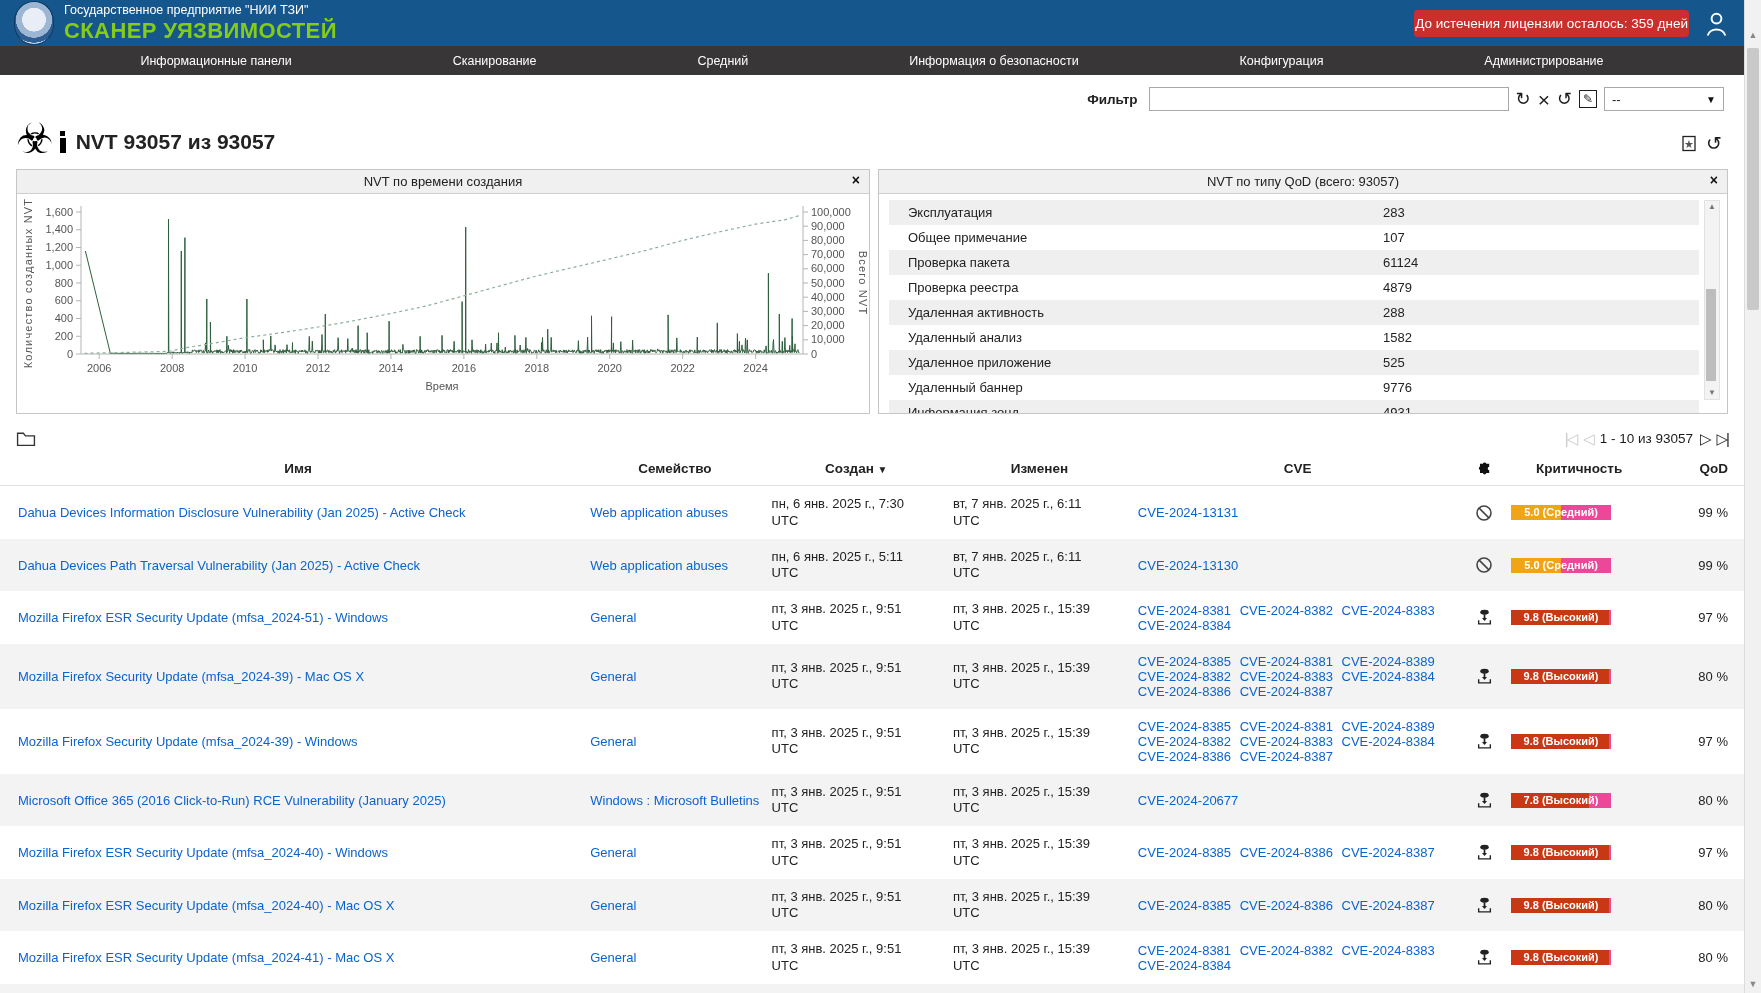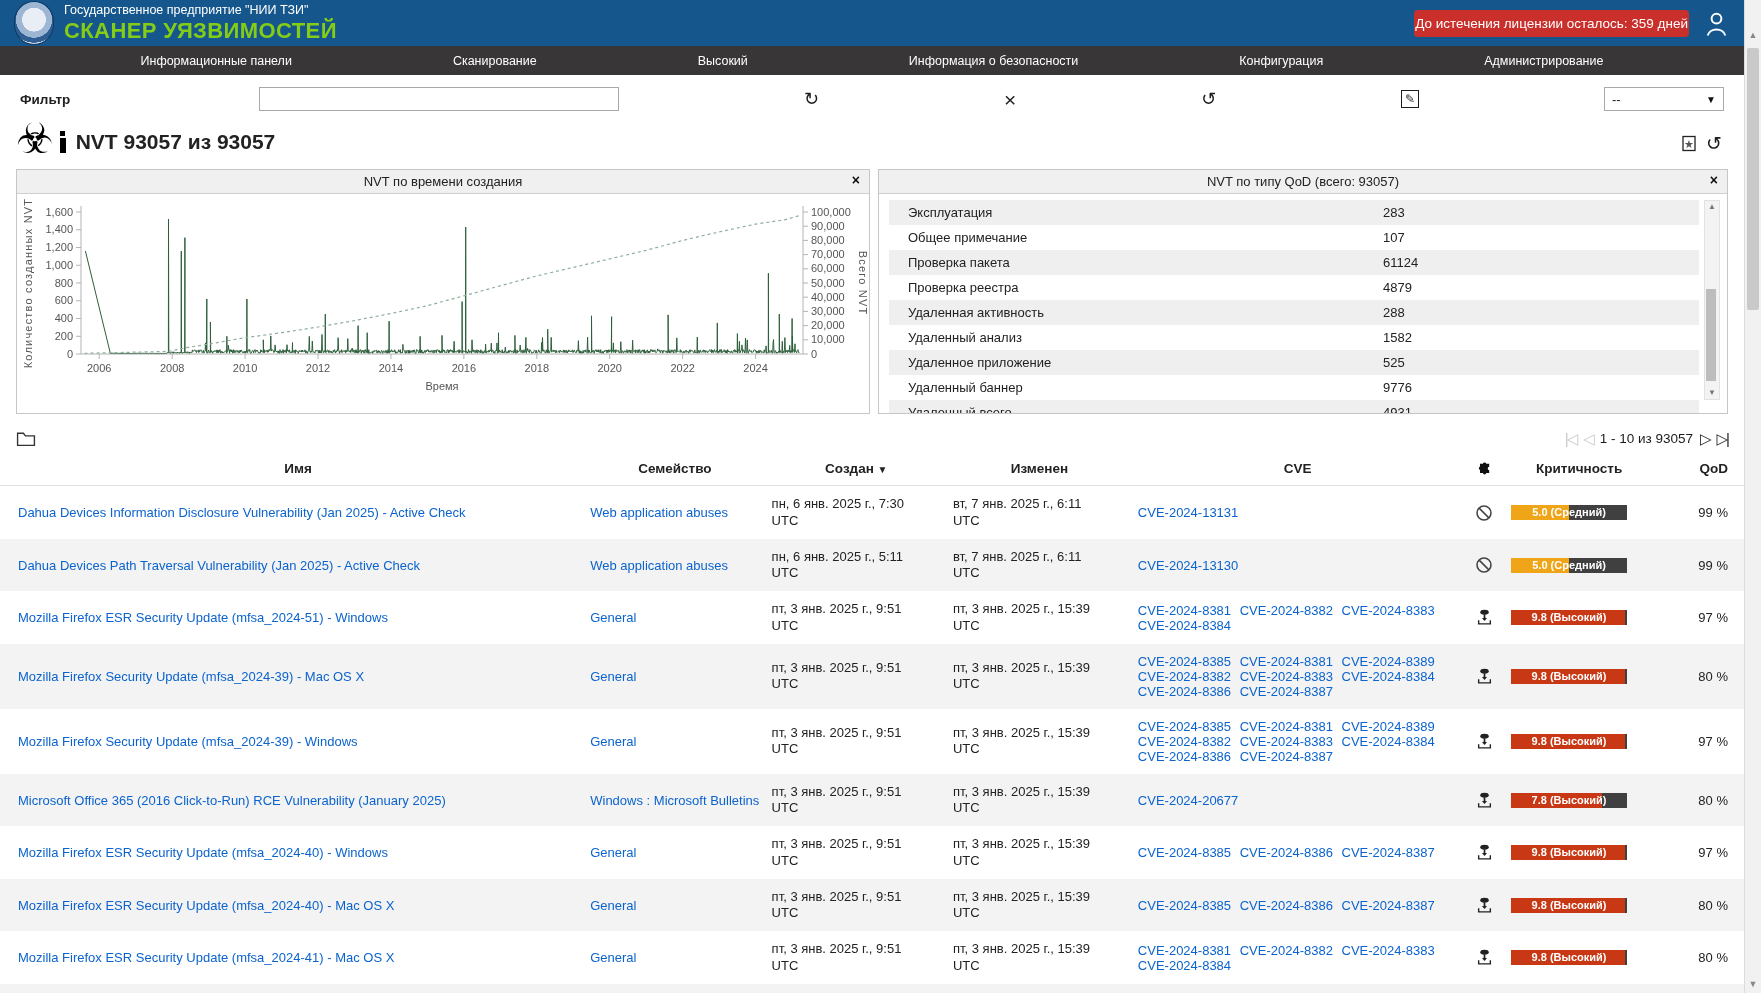--- a/index.html
+++ b/index.html
@@ -19,21 +19,21 @@
   .app-title{font-size:22px;font-weight:bold;color:#84cc16;letter-spacing:.4px}
   .topbar-right{display:flex;align-items:center;gap:14px}
   .badge{background:#C9302C;color:#fff;font-size:13.5px;padding:6px 1px;border-radius:4px;white-space:nowrap}
   .user-icon{display:inline-flex;cursor:pointer}
 
   
   .nav{height:29px;background:#393637;display:flex;align-items:center;justify-content:space-around;padding:0 60px}
   .nav-item{color:#fff;font-weight:normal;font-size:12.5px;cursor:pointer;white-space:nowrap}
 
   
-  .filter-row{display:flex;justify-content:space-between;align-items:center;gap:7px;padding:12px 20px 4px}
+  .filter-row{display:flex;justify-content:flex-end;align-items:center;gap:7px;padding:12px 20px 4px}
   .filter-label{font-weight:bold;font-size:13.5px;margin-right:4px}
   .filter-input{width:348px;height:22px;border:1px solid #a9a9a9;font-family:inherit;font-size:13px;padding:0 5px}
   .ficon{font-size:18px;color:#1c1c1c;cursor:pointer;line-height:1;user-select:none}
   .ficon-edit{width:16px;height:16px;border:1.5px solid #1c1c1c;font-size:12px;display:inline-flex;align-items:center;justify-content:center;cursor:pointer}
   .fselect{width:120px;height:24px;border:1px solid #a9a9a9;display:flex;align-items:center;justify-content:space-between;padding:0 7px;background:#fff;cursor:pointer;box-sizing:border-box}
   .fselect .arrow{font-size:10px;color:#111}
 
   
   .title-row{display:flex;align-items:flex-end;gap:6px;padding:8px 20px 6px 16px;position:relative}
   .bio{font-size:42px;line-height:.75;color:#000}
@@ -72,21 +72,21 @@
 
   
   table{width:100%;border-collapse:collapse;table-layout:fixed;margin-top:4px}
   thead th{text-align:center;font-weight:bold;font-size:13.5px;padding:9px 6px;border-bottom:1px solid #e0e0e0}
   th.c-name,td.c-name{padding-left:18px}
   tbody tr.alt{background:#f3f3f3}
   td{padding:10px 6px;vertical-align:middle;font-size:13px}
   .date{white-space:pre-line;line-height:1.25}
   .cvecell a{margin-right:5px}
   .c-qod,td.c-qod{text-align:right;padding-right:16px}
-  .sevbar{position:relative;width:116px;height:15px;background:#404040}
+  .sevbar{position:relative;width:100px;height:15px;background:#ec4899}
   .sevfill{height:100%}
   .sevlabel{position:absolute;left:0;top:0;width:100%;text-align:center;color:#fff;font-size:11px;font-weight:bold;line-height:15px;white-space:nowrap}
   .solcell{text-align:center}
 
   
   .vscroll{position:absolute;right:0;top:0;width:17px;height:993px;background:#f1f1f1;border-left:1px solid #dcdcdc;box-sizing:border-box}
   .vs-arrow{position:absolute;left:0;width:100%;text-align:center;font-size:9px;color:#888}
   .vs-thumb{position:absolute;left:2px;width:12px;background:#c9c9c9;border-radius:2px}
   .icon{display:inline-flex;vertical-align:middle}
 </style>
@@ -110,21 +110,21 @@
             <circle cx="13" cy="8.3" r="4.7" fill="none" stroke="#fff" stroke-width="1.9"></circle>
             <path d="M4.5,24.5 a8.8,7.8 0 0 1 17,0" fill="none" stroke="#fff" stroke-width="1.9"></path>
           </svg>
         </span>
     </div>
   </header>
 
   <nav class="nav" id="mainnav">
       <span class="nav-item">Информационные панели</span>
       <span class="nav-item">Сканирование</span>
-      <span class="nav-item">Высокий</span>
+      <span class="nav-item">Средний</span>
       <span class="nav-item">Информация о безопасности</span>
       <span class="nav-item">Конфигурация</span>
       <span class="nav-item">Администрирование</span>
     </nav>
 
   <div class="filter-row">
     <span class="filter-label">Фильтр</span>
     <input class="filter-input" value="" style="">
     <span class="ficon">↻</span>
     <span class="ficon" style="font-size:21px">×</span>
@@ -239,21 +239,21 @@
           </div>
           <div class="qod-row odd">
             <span>Удаленное приложение</span>
             <span class="qod-val">525</span>
           </div>
           <div class="qod-row">
             <span>Удаленный баннер</span>
             <span class="qod-val">9776</span>
           </div>
           <div class="qod-row odd">
-            <span>Удаленный всего</span>
+            <span>Информация зонд</span>
             <span class="qod-val">4931</span>
           </div>
         </div>
     </section>
   </div>
 
   <div class="table-controls">
     <span class="icon" id="folder-icon">
         <svg width="20" height="16" viewBox="0 0 19 15">
           <path d="M1.5,2 h5.5 l2,2.5 h8.5 v9 h-16 z" fill="none" stroke="#333" stroke-width="1.3"></path>

